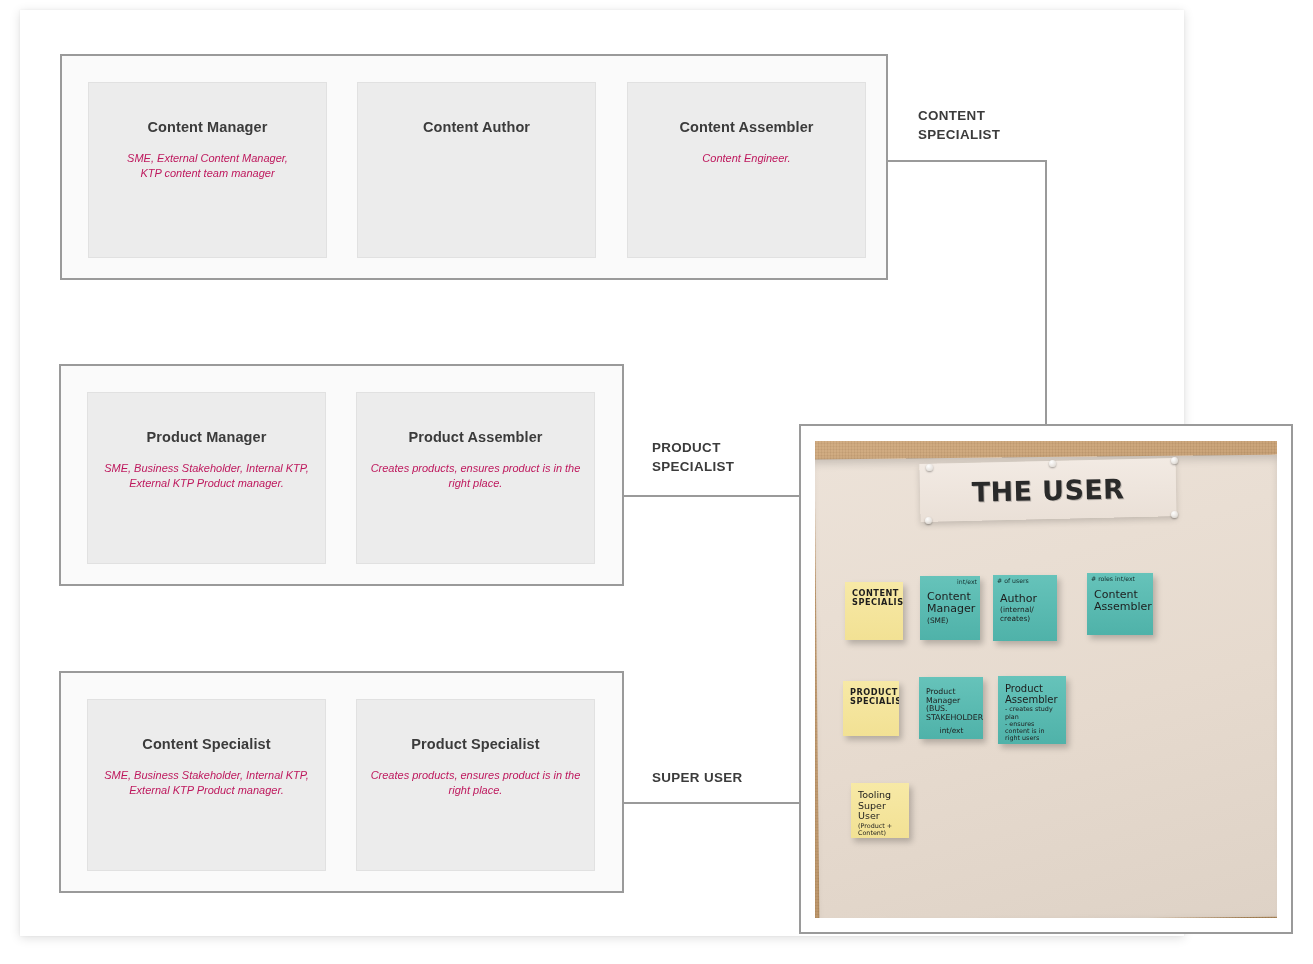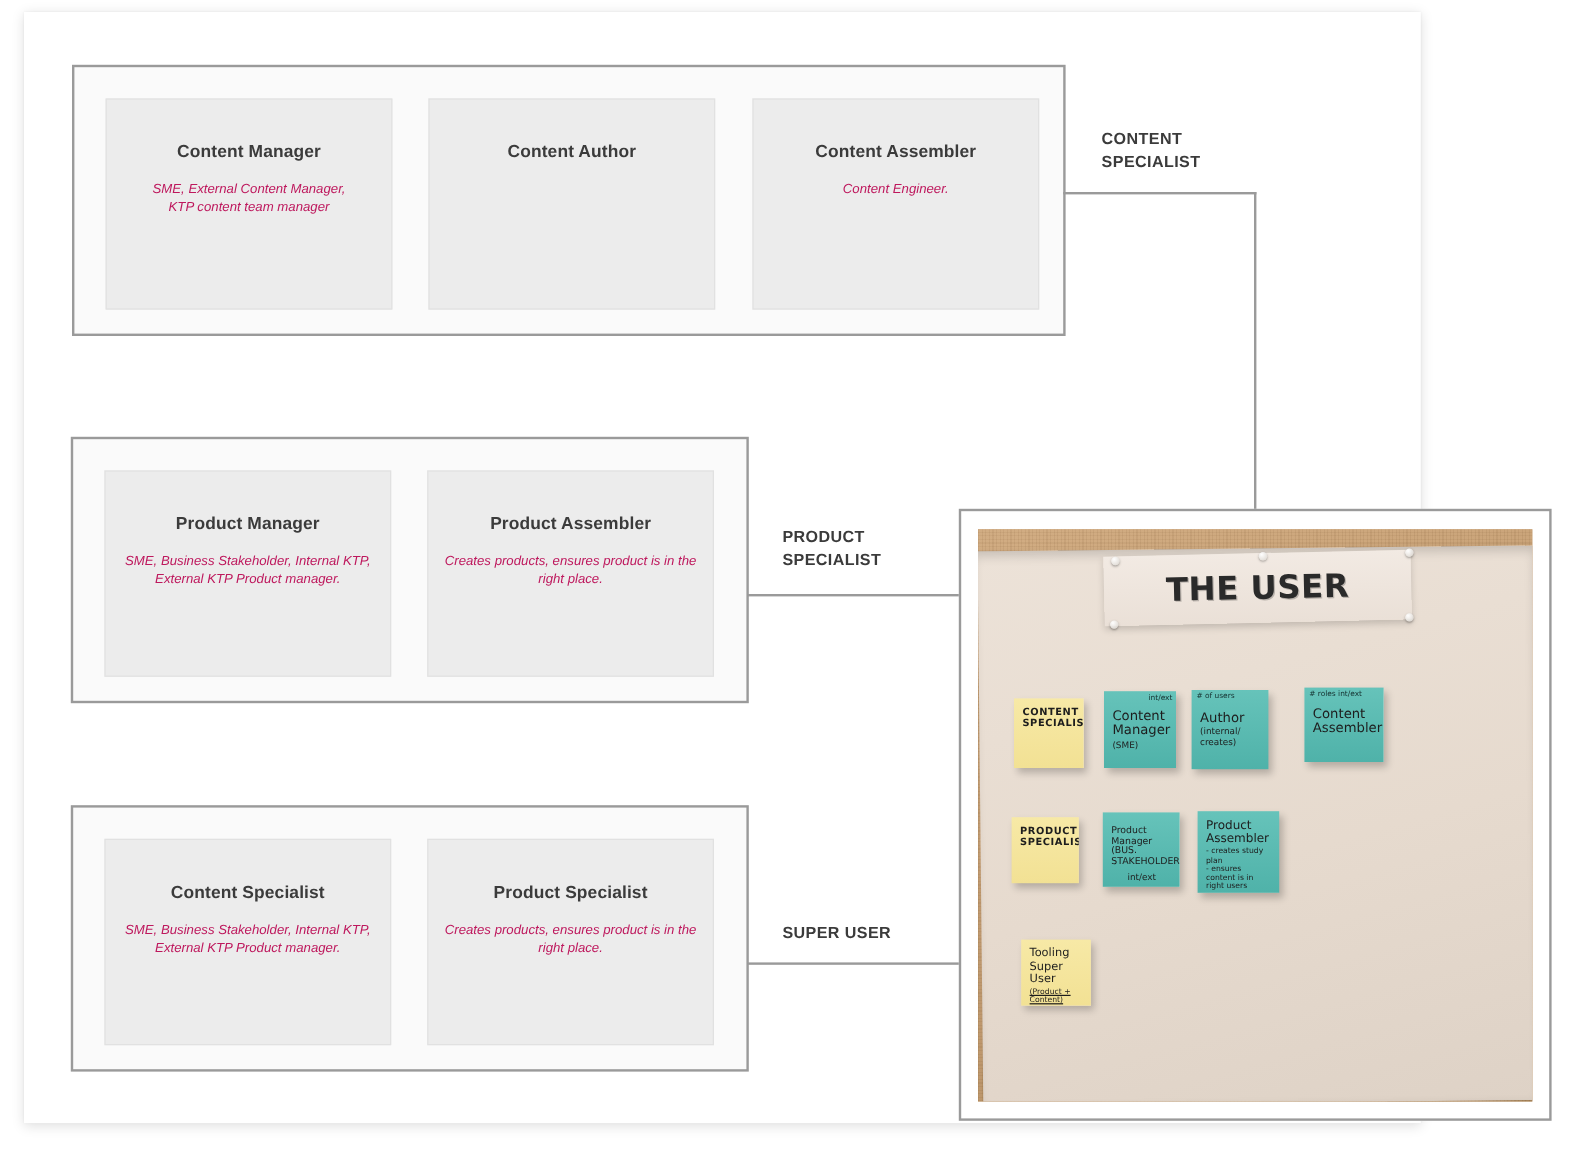--- a/index.html
+++ b/index.html
@@ -315,18 +315,18 @@
       <div class="note note-teal note-stack" id="note-product-assembler">
         <div class="note-main" style="font-size:10px;">Product
 Assembler</div>
         <div class="note-sub" style="font-size:6.4px;">- creates study plan
 - ensures content is in right users</div>
       </div>
 
       <div class="note note-yellow" id="note-tooling">
         <div class="note-main" style="font-size:9.5px;">Tooling
 Super User</div>
-        <div class="note-sub" style="font-size:6.4px;text-decoration:underline;">(Product + Content)</div>
+        <div class="note-sub" style="font-size:6.4px;">(Product + Content)</div>
       </div>
     </div>
   </div>
 
 </div>
 
 </body></html>

